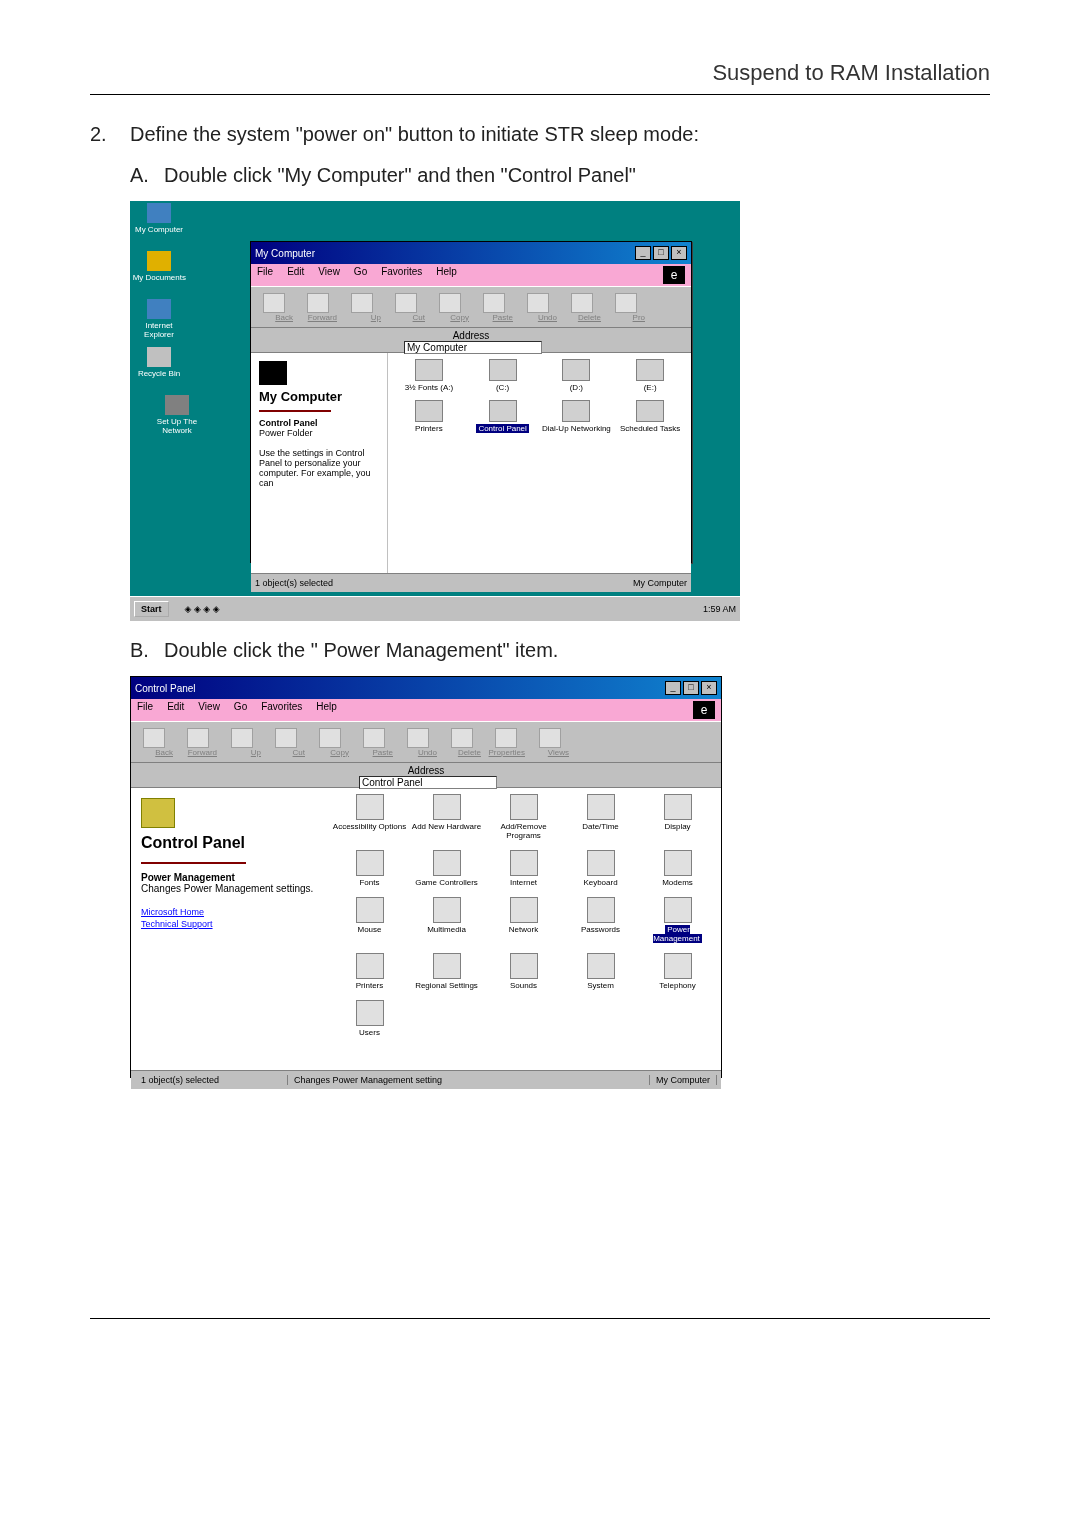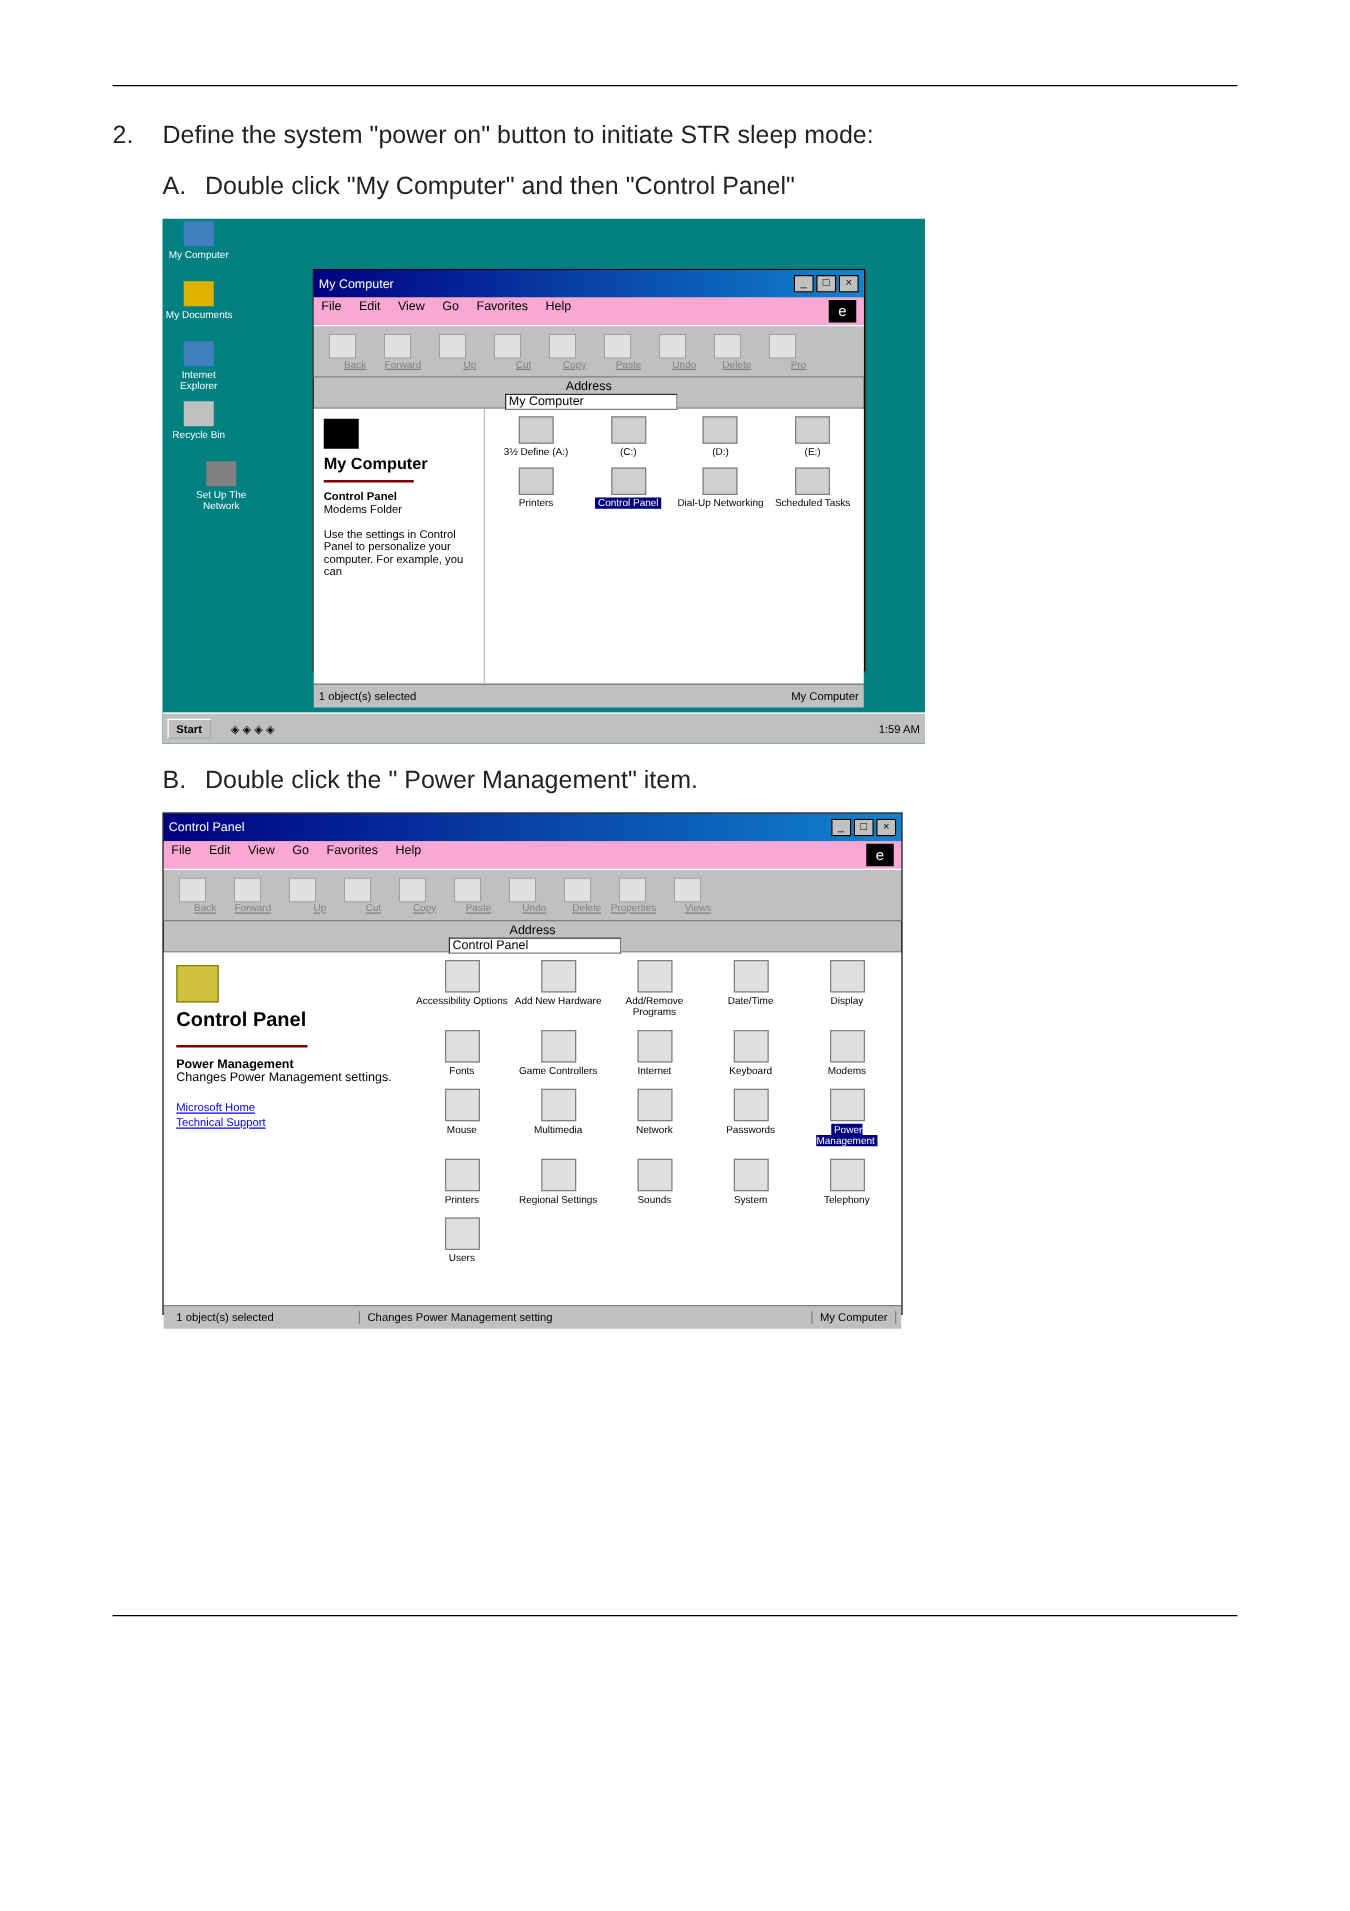--- a/index.html
+++ b/index.html
@@ -317,20 +317,21 @@
     color: #fff;
     font-size: 12px;
     text-align: center;
     line-height: 18px;
   }
 </style>
 </head>
 <body>
 
 <div class="page">
+  <div class="header-title">Suspend to RAM Installation</div>
   <hr class="hr">
 
   <div class="step-line">
     <span class="step-number">2.</span>
     <span>Define the system "power on" button to initiate STR sleep mode:</span>
   </div>
 
   <div class="substep">
     <span class="substep-letter">A.</span>
     <span>Double click "My Computer" and then "Control Panel"</span>
@@ -422,27 +423,27 @@
         <div class="addressbar">
           <span>Address</span>
           <input value="My Computer" style="">
         </div>
         <div class="mc-body">
           <div class="mc-left">
             <div class="lefticon"></div>
             <h3>My Computer</h3>
             <div style="border-top:2px solid #800000;width:60%;margin:6px 0"></div>
             <div style="font-weight:bold">Control Panel</div>
-            <div>Modems Folder</div>
+            <div>Power Folder</div>
             <br>
             <div>Use the settings in Control Panel to personalize your computer. For example, you can</div>
           </div>
           <div class="mc-right">
             <div class="mc-icons" id="mc-icons">
-                <div class="cell"><div class="ic"></div><span>3½ Define (A:)</span></div>
+                <div class="cell"><div class="ic"></div><span>3½ Fonts (A:)</span></div>
                 <div class="cell"><div class="ic"></div><span>(C:)</span></div>
                 <div class="cell"><div class="ic"></div><span>(D:)</span></div>
                 <div class="cell"><div class="ic"></div><span>(E:)</span></div>
                 <div class="cell"><div class="ic"></div><span>Printers</span></div>
                 <div class="cell selected"><div class="ic"></div><span>Control Panel</span></div>
                 <div class="cell"><div class="ic"></div><span>Dial-Up Networking</span></div>
                 <div class="cell"><div class="ic"></div><span>Scheduled Tasks</span></div>
               </div>
           </div>
         </div>

